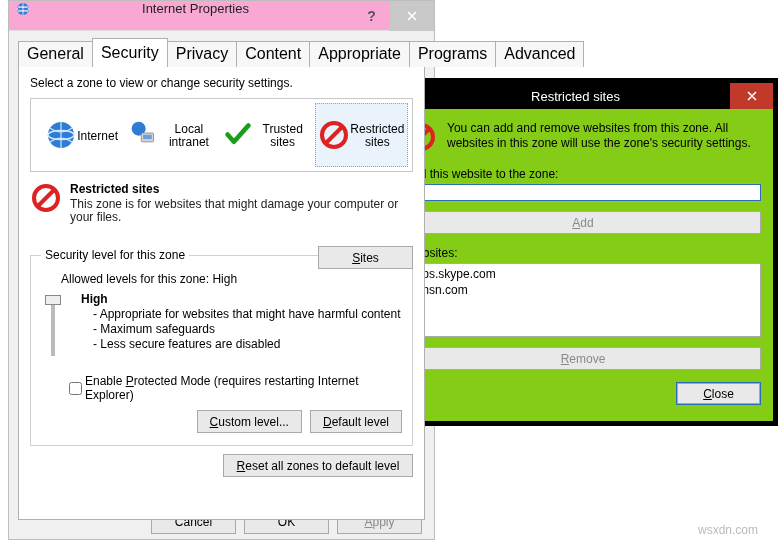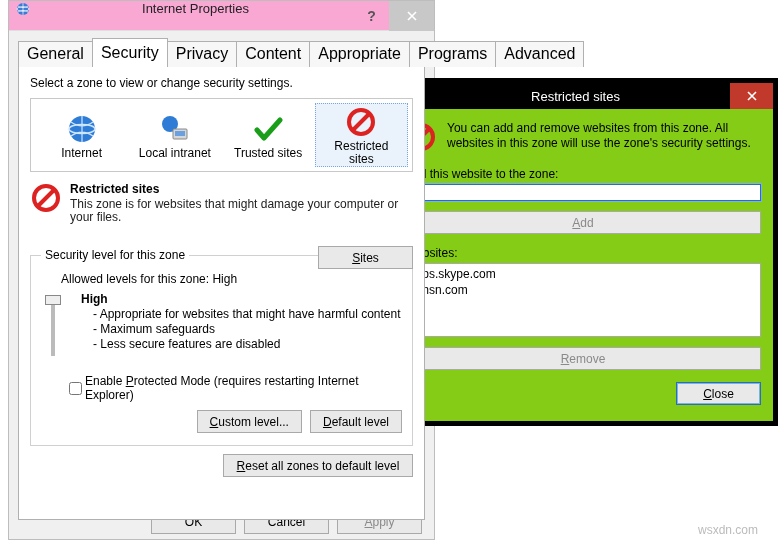--- a/index.html
+++ b/index.html
@@ -52,21 +52,21 @@
   .tab-panel {
     border:1px solid #b0b0b0; background:#fff; padding:10px 11px 10px 11px;
     height:455px; position:relative; z-index:1;
   }
   .zone-label { margin-bottom:8px; }
   .zones {
     border:1px solid #c8c8c8; height:74px; padding:4px 4px;
     display:flex; gap:0;
   }
   .zone {
-    width:25%; display:flex; flex-direction:column; align-items:center;
+    width:25%; display:flex; flex-direction:row; align-items:center;
     justify-content:center; font-size:12px; text-align:center;
     border:1px solid transparent; padding-top:2px;
   }
   .zone.selected { border:1px dotted #7aa7d8; background:#eaf2fb; }
   .zone .zimg { width:32px; height:32px; margin-bottom:2px;}
   .zone .cap { line-height:13px; }
   .zone-detail {
     display:flex; gap:8px; margin:10px 0 0 0; align-items:flex-start;
   }
   .nosign { width:32px; height:32px; flex:none;}
@@ -264,22 +264,22 @@
         </div>
       </fieldset>
 
       <div class="btn-row2">
         <button class="win wide"><span class="und">R</span>eset all zones to default level</button>
       </div>
     </div>
   </div>
 
   <div class="dlg-buttons">
+    <button class="win">Cancel</button>
     <button class="win">OK</button>
-    <button class="win">Cancel</button>
     <button class="win" disabled=""><span class="und">A</span>pply</button>
   </div>
 </div>
 
 <div class="rs-window">
   <div class="rs-titlebar">
     <span class="icon16">
       <svg viewBox="0 0 16 16">
           <circle cx="8" cy="8" r="6" fill="#3a7bd5"></circle>
           <path d="M8 2v12M3 8h10" stroke="#fff" stroke-width="0.8"></path>

